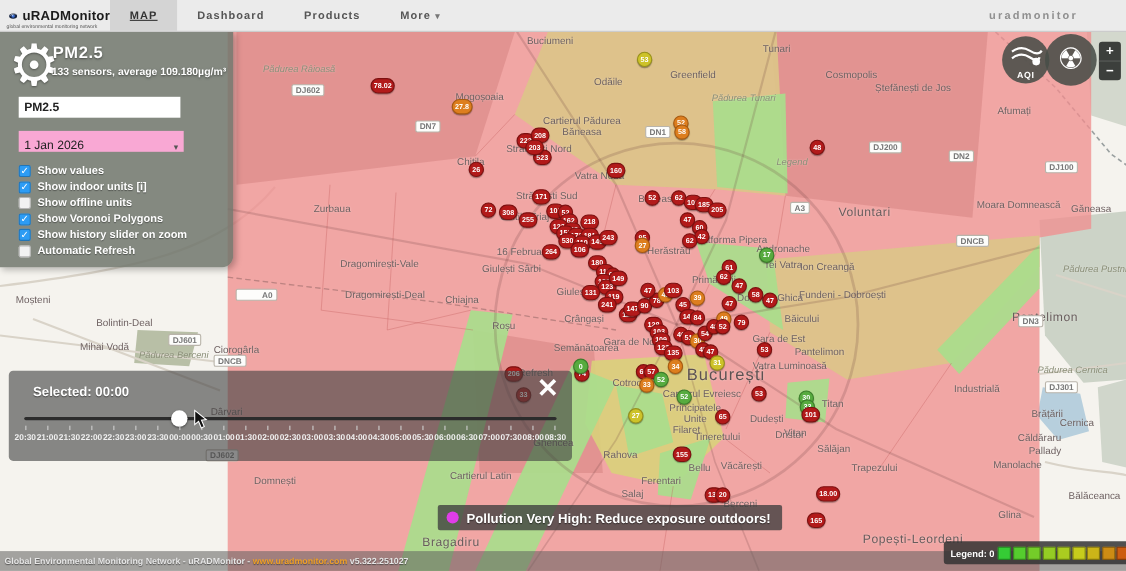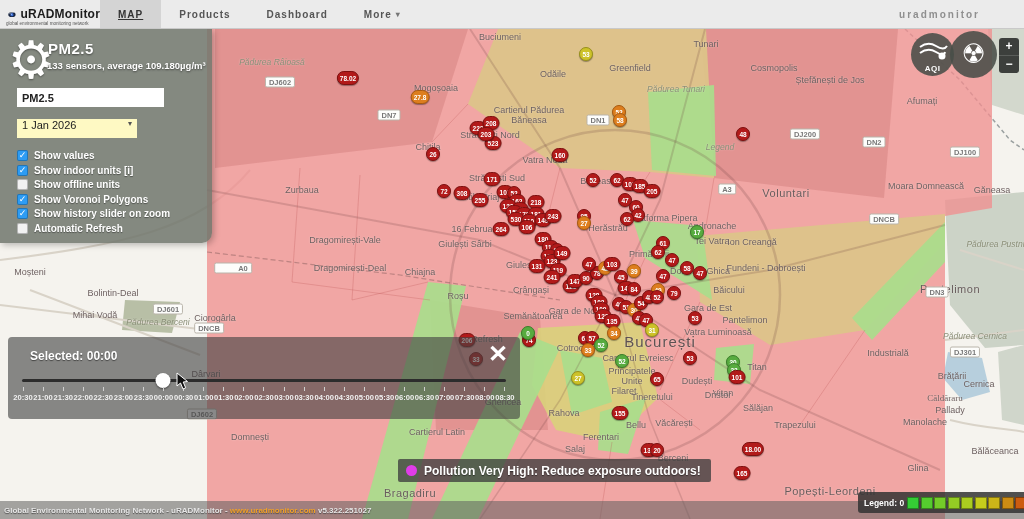--- a/index.html
+++ b/index.html
@@ -25,21 +25,21 @@
   .place.xl{font-size:15px;letter-spacing:1px;color:#5d5252;}
   .road{position:absolute;transform:translate(-50%,-50%);font-size:7.5px;font-weight:bold;color:#787878;background:#fdfdfb;border:1px solid #b9b4aa;border-radius:2px;padding:0 3px;line-height:9px;z-index:4;white-space:nowrap;}
   .marker{position:absolute;transform:translate(-50%,-50%);min-width:14px;height:14px;padding:0 2px;border-radius:9px;border:1.5px solid #801111;display:inline-flex;align-items:center;justify-content:center;font-size:6.5px;font-weight:bold;color:#fff;z-index:6;box-shadow:0 1px 1px rgba(0,0,0,.35);cursor:pointer;}
 
   
   .panel{position:absolute;left:0;top:29px;width:212px;height:214px;background:rgba(112,117,108,.85);border-radius:0 0 10px 0;z-index:20;box-shadow:2px 2px 6px rgba(0,0,0,.25);}
   .gear{position:absolute;left:2px;top:2px;width:58px;height:58px;font-size:52px;line-height:58px;text-align:center;color:#fff;text-shadow:0 1px 2px rgba(0,0,0,.4);cursor:pointer;}
   .p-title{position:absolute;left:48px;top:11px;font-size:15px;font-weight:bold;color:#fff;text-shadow:0 1px 2px rgba(0,0,0,.5);letter-spacing:.5px;}
   .p-sub{position:absolute;left:47px;top:31px;width:162px;font-size:9.5px;font-weight:bold;color:#fff;text-shadow:0 1px 2px rgba(0,0,0,.5);}
   .p-search{position:absolute;left:17px;top:59px;width:147px;height:19px;border:none;font-size:11px;font-weight:bold;color:#222;padding:0 5px;background:#fff;}
-  .p-date{position:absolute;left:17px;top:90px;width:120px;height:19px;background:#fef9c3;font-size:11px;color:#222;display:flex;align-items:flex-start;padding:0 5px;cursor:pointer;}
+  .p-date{position:absolute;left:17px;top:90px;width:150px;height:19px;background:#f9a8d4;font-size:11px;color:#222;display:flex;align-items:flex-end;padding:0 5px;cursor:pointer;}
   .p-date .dcaret{margin-left:auto;font-size:8px;color:#555;}
   .cbs{position:absolute;left:17px;top:121px;display:flex;flex-direction:column;gap:3.6px;}
   .cbrow{display:flex;align-items:center;gap:6px;cursor:pointer;}
   .cbox{width:11px;height:11px;background:#f2f2f2;border-radius:2px;font-size:9px;line-height:11px;text-align:center;color:#fff;box-shadow:inset 0 0 0 1px rgba(0,0,0,.25);}
   .cbox.on{background:#2d9cf4;}
   .cblabel{font-size:10px;font-weight:bold;color:#fff;text-shadow:0 1px 1px rgba(0,0,0,.4);}
 
   
   .slider{position:absolute;left:8px;top:337px;width:512px;height:82px;background:rgba(66,66,66,.62);border-radius:4px;z-index:22;}
   .sel{position:absolute;left:22px;top:12px;font-size:12px;font-weight:bold;color:#fff;text-shadow:0 1px 1px rgba(0,0,0,.5);}
@@ -226,21 +226,21 @@
       <div class="place" style="left: 30px; top: 272px;">Moșteni</div>
       <div class="place" style="left: 113px; top: 293px;">Bolintin-Deal</div>
       <div class="place" style="left: 95px; top: 315px;">Mihai Vodă</div>
       <div class="place" style="left: 215px; top: 318px;">Ciorogârla</div>
       <div class="place i" style="left: 158px; top: 322px;">Pădurea Berceni</div>
       <div class="place" style="left: 926px; top: 186px;">Moara Domnească</div>
       <div class="place" style="left: 992px; top: 190px;">Găneasa</div>
       <div class="place i" style="left: 1000px; top: 244px;">Pădurea Pustnicu</div>
       <div class="place i" style="left: 975px; top: 336px;">Pădurea Cernica</div>
       <div class="place" style="left: 979px; top: 384px;">Cernica</div>
-      <div class="place" style="left: 945px; top: 398px; font-family: Liberation Serif, serif;">Căldăraru</div>
+      <div class="place" style="left: 945px; top: 398px;">Căldăraru</div>
       <div class="place" style="left: 925px; top: 422px;">Manolache</div>
       <div class="place" style="left: 918px; top: 468px;">Glina</div>
       <div class="place" style="left: 995px; top: 451px;">Bălăceanca</div>
     </div>
   <div>
       <div class="road" style="left: 280px; top: 82px;">DJ602</div>
       <div class="road" style="left: 389px; top: 115px;">DN7</div>
       <div class="road" style="left: 598px; top: 120px;">DN1</div>
       <div class="road" style="left: 805px; top: 134px;">DJ200</div>
       <div class="road" style="left: 874px; top: 142px;">DN2</div>
@@ -373,24 +373,24 @@
         <path d="M2,8 Q13,-3 26,6 Q16,1 4,9 Z" fill="#9aa4b4"></path>
       </svg>
       <span class="logo-title">uRADMonitor</span>
       <span class="logo-tag">global environmental monitoring network</span>
     </div>
     <div class="tabs">
         <div class="tab active">
           <span>MAP</span>
         </div>
         <div class="tab">
+          <span>Dashboard</span>
+        </div>
+        <div class="tab">
           <span>Products</span>
-        </div>
-        <div class="tab">
-          <span>Dashboard</span>
         </div>
         <div class="tab">
           <span>More</span>
           <span class="caret">▾</span>
         </div>
       </div>
     <div class="nav-right">uradmonitor</div>
   </div>
 
   <div class="panel">

